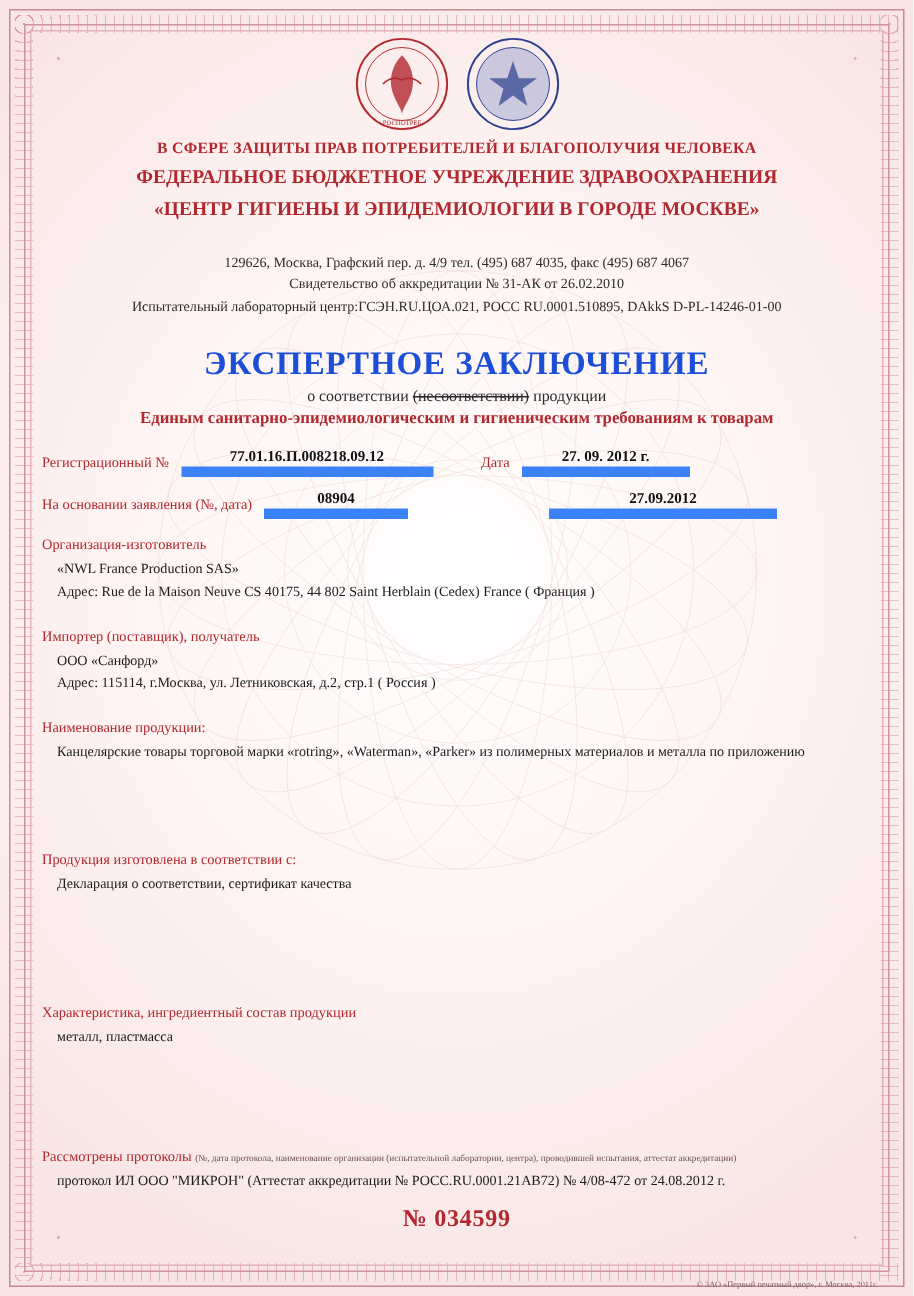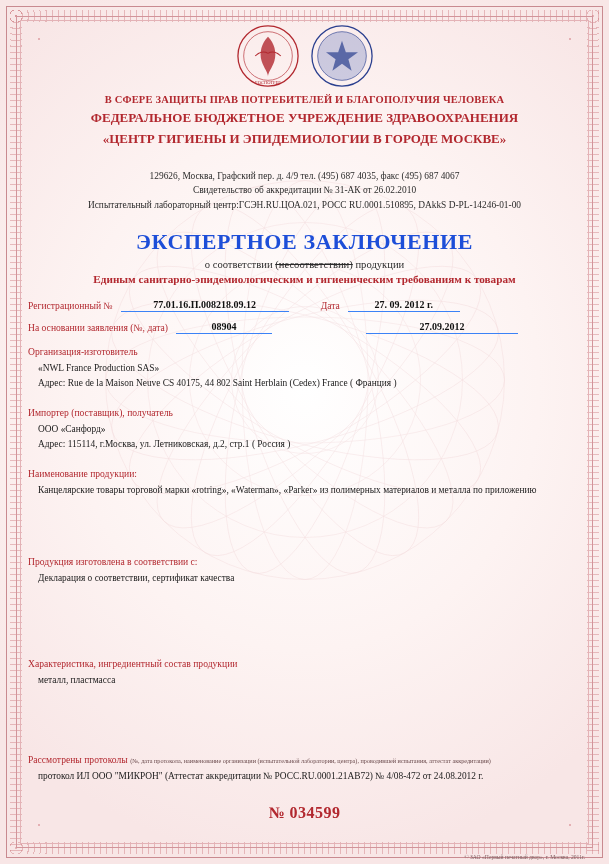--- a/index.html
+++ b/index.html
@@ -157,21 +157,21 @@
     font-size: 10px;
   }
   .fieldrow {
     display: flex;
     align-items: center;
     gap: 8px;
     margin-top: 9px;
   }
   .fieldrow .lbl { white-space: nowrap; }
   .uline-fixed {
-    border-bottom: 1px solid #3b82f6;
+    border-bottom: 7px solid #3b82f6;
     display: inline-block;
     text-align: center;
     padding-bottom: 1px;
   }
   .block {
     margin-top: 12px;
   }
   .block .hd {
     color: #b2282f;
     font-size: 9.6px;

